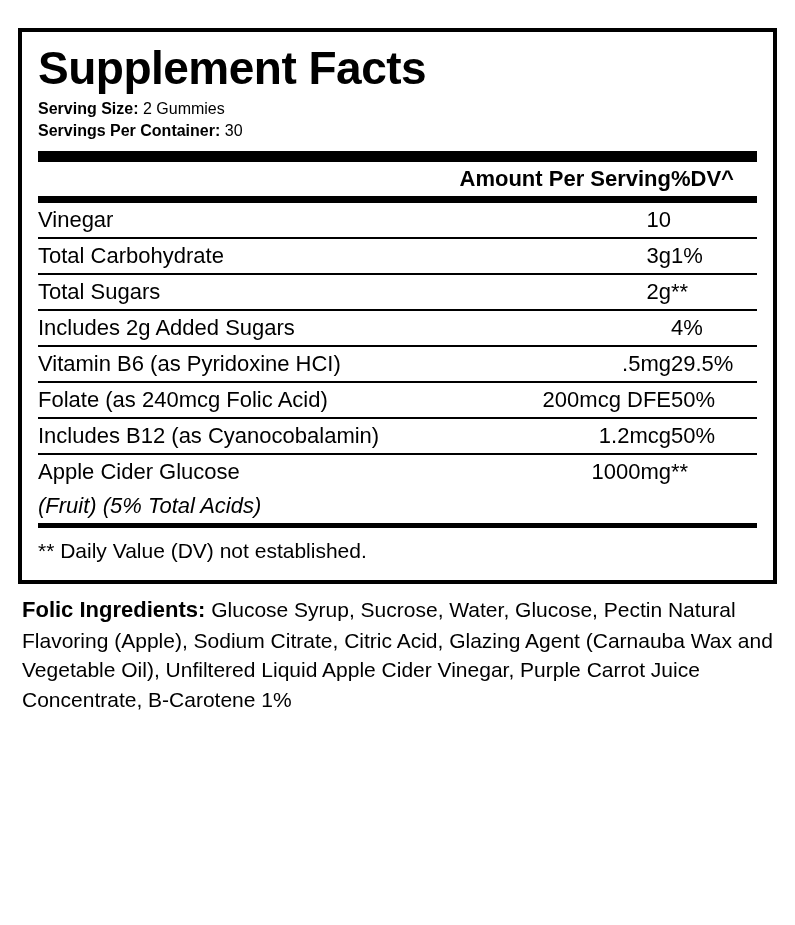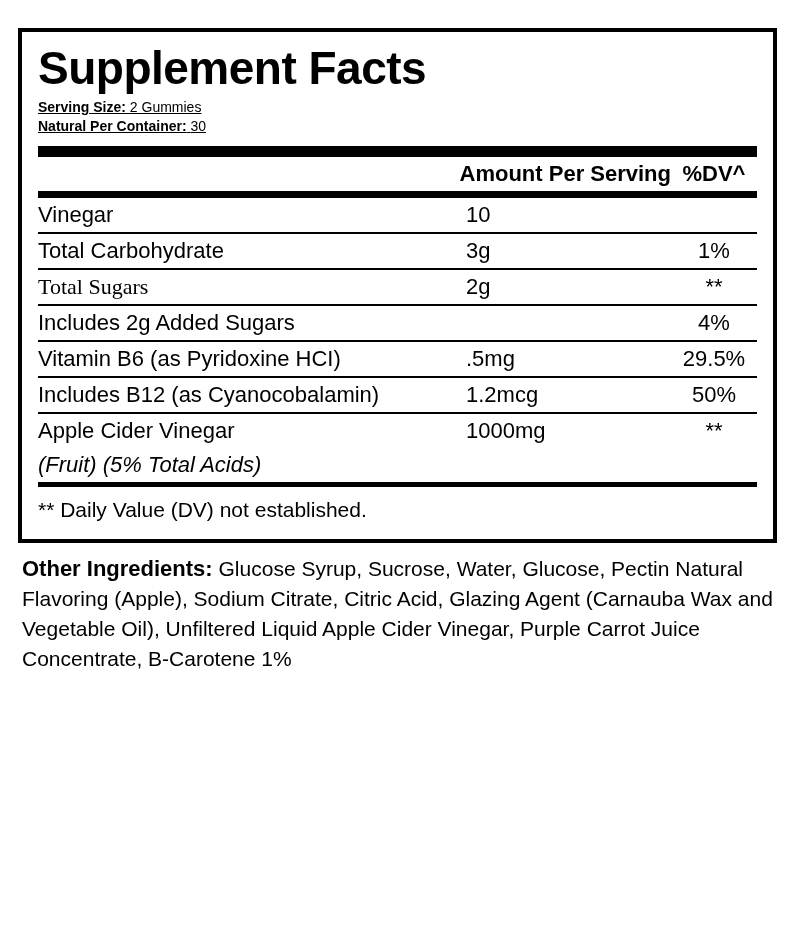--- a/index.html
+++ b/index.html
@@ -33,24 +33,23 @@
 
   .sf-title {
     font-size: 46px;
     font-weight: 700;
     letter-spacing: -0.5px;
     line-height: 1.05;
     margin: 2px 0 6px 0;
   }
 
   .serving-line {
-    font-size: 14px;
+    font-size: 16px;
     line-height: 1.33;
     font-weight: 400;
-    text-decoration: underline;
   }
   .serving-line b {
     font-weight: 700;
   }
 
   .rule-thick {
     border-top: 11px solid #000;
     margin: 10px 0 0 0;
   }
   .rule-med {
@@ -73,43 +72,43 @@
   }
   table.facts tr.last-rule td {
     border-bottom: none;
   }
 
   td.name {
     text-align: left;
     white-space: nowrap;
   }
   td.amt {
-    text-align: left;
+    text-align: right;
     white-space: nowrap;
     padding-right: 10px;
     width: 205px;
   }
   td.dv {
-    text-align: center;
+    text-align: left;
     white-space: nowrap;
     width: 86px;
   }
 
   .hdr-row td {
     border-bottom: none;
     font-weight: 700;
     padding-top: 6px;
     padding-bottom: 6px;
   }
   .hdr-row td.amt,
   .hdr-row td.dv {
     font-weight: 700;
   }
 
-  .indent1 { padding-left: 26px; font-family: Liberation Serif, serif; }
+  .indent1 { padding-left: 26px; }
   .indent2 { padding-left: 48px; }
 
   .acv-second td {
     padding-top: 0;
     padding-bottom: 2px;
     font-style: italic;
   }
 
   .footnotes {
     font-size: 21px;
@@ -136,21 +135,21 @@
   <div class="panel">
 
     <div class="sf-title">Supplement Facts</div>
 
     <div class="serving-line">
       <b>Serving Size:</b>
       <span>2 Gummies</span>
     </div>
 
     <div class="serving-line">
-      <b>Natural Per Container:</b>
+      <b>Servings Per Container:</b>
       <span>30</span>
     </div>
 
     <div class="rule-thick"></div>
 
     <table class="facts">
       <tbody>
         <tr class="hdr-row">
           <td class="name"></td>
           <td class="amt">Amount Per Serving</td>
@@ -182,43 +181,48 @@
           <td class="name indent2">Includes 2g Added Sugars</td>
           <td class="amt"></td>
           <td class="dv">4%</td>
         </tr>
         <tr>
           <td class="name">Vitamin B6 (as Pyridoxine HCI)</td>
           <td class="amt">.5mg</td>
           <td class="dv">29.5%</td>
         </tr>
         <tr>
+          <td class="name">Folate (as 240mcg Folic Acid)</td>
+          <td class="amt">200mcg DFE</td>
+          <td class="dv">50%</td>
+        </tr>
+        <tr>
           <td class="name">Includes B12 (as Cyanocobalamin)</td>
           <td class="amt">1.2mcg</td>
           <td class="dv">50%</td>
         </tr>
         <tr class="no-rule">
-          <td class="name">Apple Cider Vinegar</td>
+          <td class="name">Apple Cider Glucose</td>
           <td class="amt">1000mg</td>
           <td class="dv">**</td>
         </tr>
         <tr class="acv-second last-rule">
           <td class="name">(Fruit) (5% Total Acids)</td>
           <td class="amt"></td>
           <td class="dv"></td>
         </tr>
       </tbody>
     </table>
 
     <div class="rule-med"></div>
 
     <div class="footnotes">
       <div>** Daily Value (DV) not established.</div>
     </div>
 
   </div>
 
   <div class="other">
-    <span class="oi-label">Other Ingredients:</span>
+    <span class="oi-label">Folic Ingredients:</span>
     <span>Glucose Syrup, Sucrose, Water, Glucose, Pectin Natural Flavoring (Apple), Sodium Citrate, Citric Acid, Glazing Agent (Carnauba Wax and Vegetable Oil), Unfiltered Liquid Apple Cider Vinegar, Purple Carrot Juice Concentrate, B-Carotene 1%</span>
   </div>
 
 </div>
 
 </body></html>

